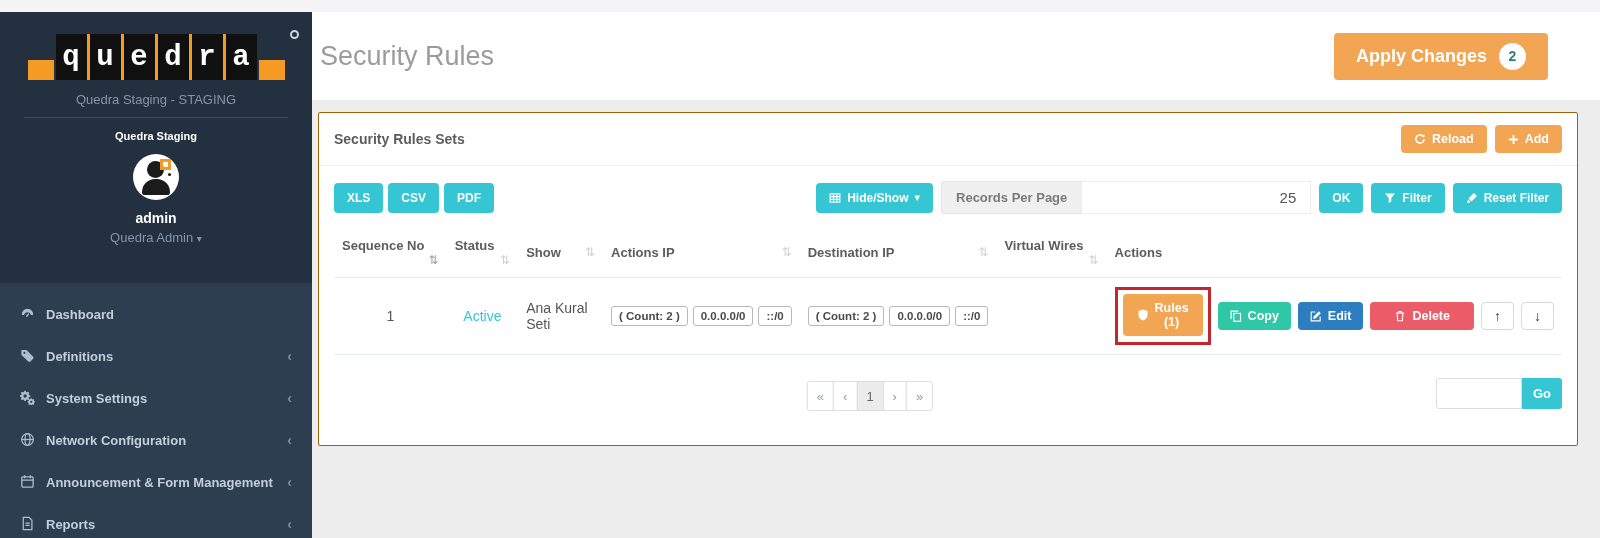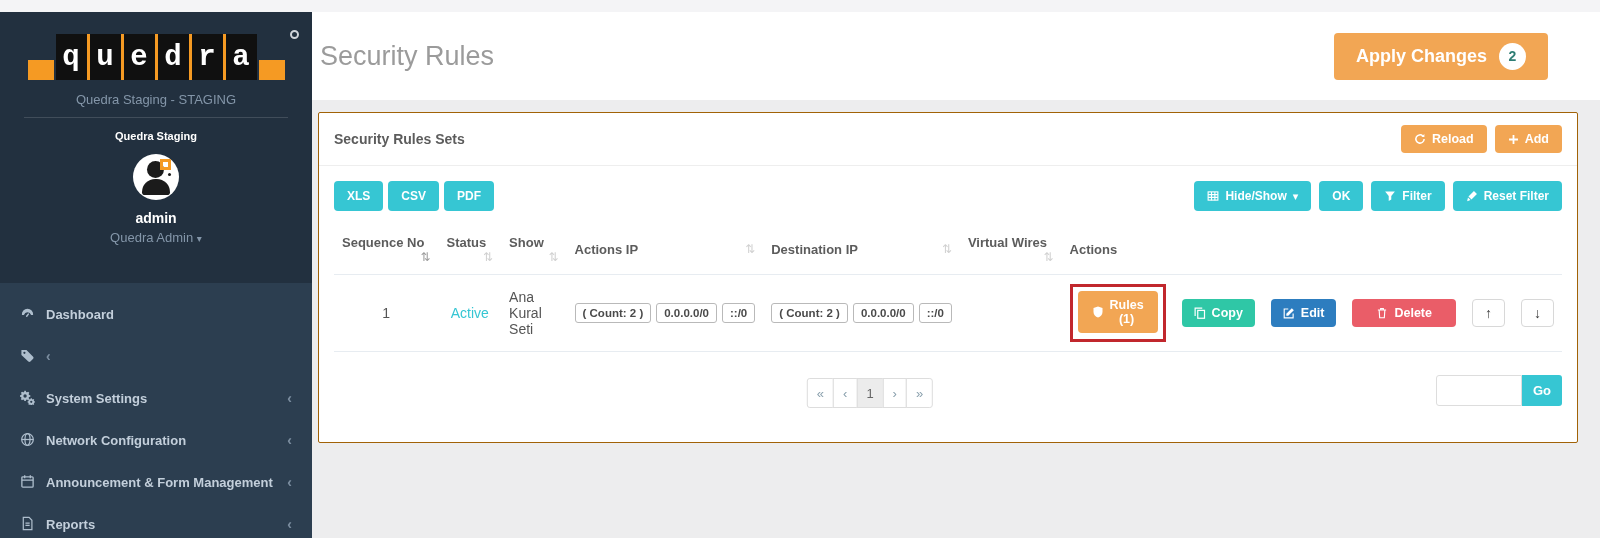--- a/index.html
+++ b/index.html
@@ -77,21 +77,21 @@
     border-bottom:1px solid #e7ecf1; cursor:pointer; white-space:nowrap; }
   table.rules th .sort-icon { float:right; color:#d0d0d0; font-size:12px; font-weight:normal; margin-left:8px; }
   table.rules th .sort-icon.active { color:#9a9a9a; }
   table.rules td { font-size:14px; color:#555; padding:9px 8px; border-bottom:1px solid #e7ecf1;
     vertical-align:middle; }
   td.center, th.center { text-align:center; }
   .status-link { color:#36c6d3; text-decoration:none; cursor:pointer; }
   .ip-badges { display:flex; gap:5px; flex-wrap:nowrap; }
   .ip-badge { border:1px solid #b9b9b9; border-radius:3px; background:#fff; color:#4a4a4a;
     font-size:11.5px; font-weight:bold; padding:3px 7px; white-space:nowrap; }
-  .actions-cell { display:flex; align-items:center; gap:16px; }
+  .actions-cell { display:flex; align-items:center; gap:7px; }
   .annotation-box { border:3px solid #c1272d; padding:4px 5px 6px; display:inline-flex; }
   .btn-rules { background:#f2a654; font-size:12.5px; padding:7px 14px; }
   .btn-copy  { background:#2fc7a6; font-size:12.5px; padding:7px 12px; }
   .btn-edit  { background:#2d7dbf; font-size:12.5px; padding:7px 12px; }
   .btn-delete{ background:#ea5d68; font-size:12.5px; padding:7px 24px; }
   .btn-move { background:#fff; border:1px solid #d8d8d8; color:#3a3a3a; font-size:14px;
     padding:5px 12px; font-weight:bold; }
 
   .table-footer { position:relative; margin-top:18px; height:44px; }
   .pagination { position:absolute; left:50%; transform:translateX(-50%) translateX(-78px); top:8px;
@@ -154,20 +154,21 @@
         </span>
         <span class="mi-label">Dashboard</span>
       </div>
       <div class="menu-item">
         <span class="mi-icon">
           <svg viewBox="0 0 16 16">
               <path d="M1.5 2h5.4L14 9.2a1.6 1.6 0 0 1 0 2.2l-2.9 2.9a1.6 1.6 0 0 1-2.2 0L1.5 7.4z" fill="currentColor"></path>
               <circle cx="4.7" cy="5.1" r="1.2" fill="#2c3e50"></circle>
             </svg>
         </span>
+        <span class="mi-label">Definitions</span>
         <span class="mi-chevron">‹</span>
       </div>
       <div class="menu-item">
         <span class="mi-icon">
           <svg viewBox="0 0 16 16">
               <path fill="currentColor" d="M6.2.8l.3 1.3a4 4 0 0 1 1 .4l1.2-.7 1.2 1.2-.7 1.2c.2.3.3.6.4 1l1.4.3v1.6l-1.4.3c-.1.4-.2.7-.4 1l.7 1.2-1.2 1.2-1.2-.7a4 4 0 0 1-1 .4l-.3 1.3H4.6l-.3-1.3a4 4 0 0 1-1-.4l-1.2.7L.9 9.6l.7-1.2a4 4 0 0 1-.4-1L0 7.1V5.5l1.3-.3c.1-.4.2-.7.4-1L1 3l1.2-1.2 1.2.7a4 4 0 0 1 1-.4L4.6.8h1.6zM5.4 4.6a1.8 1.8 0 1 0 0 3.6 1.8 1.8 0 0 0 0-3.6z"></path>
               <path fill="currentColor" d="M12.6 8.8l.2.9.7.3.8-.5.9.9-.5.8.3.7.9.2v1.2l-.9.2-.3.7.5.8-.9.9-.8-.5-.7.3-.2.9h-1.2l-.2-.9-.7-.3-.8.5-.9-.9.5-.8-.3-.7-.9-.2v-1.2l.9-.2.3-.7-.5-.8.9-.9.8.5.7-.3.2-.9h1.2zM12 11.4a1.2 1.2 0 1 0 0 2.4 1.2 1.2 0 0 0 0-2.4z"></path>
             </svg>
         </span>
         <span class="mi-label">System Settings</span>
@@ -252,20 +253,24 @@
               <button class="btn btn-teal">
                 <span>
                     <svg width="12" height="12" viewBox="0 0 16 16" fill="none" stroke="#fff" stroke-width="1.5">
                       <rect x="1.5" y="2.5" width="13" height="11"></rect>
                       <path d="M1.5 6.2h13M1.5 9.8h13M6 2.5v11M10.5 2.5v11"></path>
                     </svg>
                   </span>
                 <span>Hide/Show</span>
                 <span class="caret-down">▾</span>
               </button>
+              <span class="input-group">
+                <span class="ig-addon">Records Per Page</span>
+                <input class="ig-input" value="25" style="">
+              </span>
               <button class="btn btn-teal">OK</button>
               <button class="btn btn-teal">
                 <span>
                     <svg width="12" height="12" viewBox="0 0 16 16">
                       <path d="M1.5 2h13L9.7 8v4.8l-3.4 2V8z" fill="#fff"></path>
                     </svg>
                   </span>
                 <span>Filter</span>
               </button>
               <button class="btn btn-teal">

